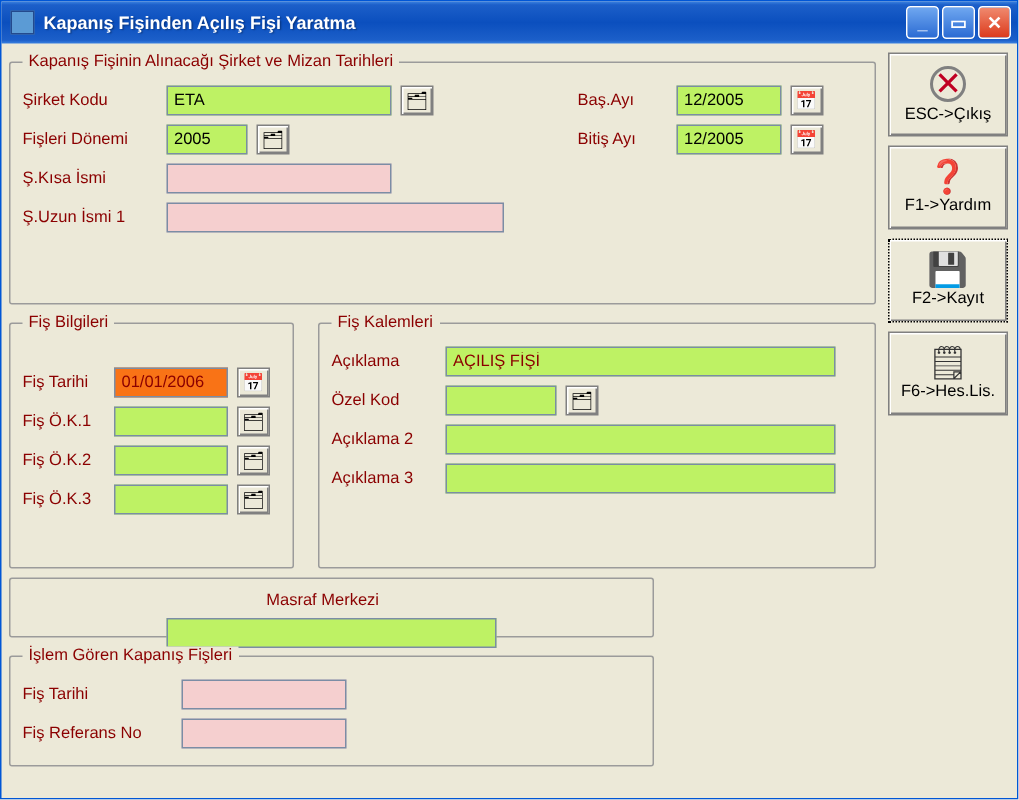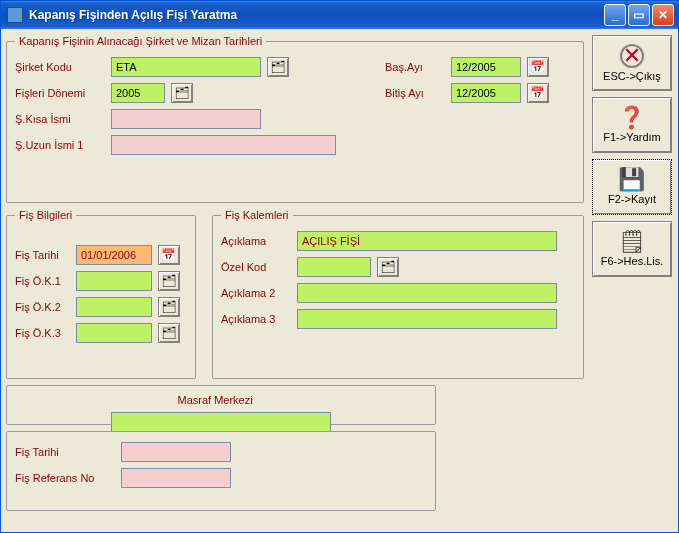--- a/index.html
+++ b/index.html
@@ -102,21 +102,21 @@
   .row { display:flex; align-items:center; margin-bottom:6px; gap:6px; }
   .label { color:#8b0000; font-size:11px; }
   .input {
     border:1px solid #7b8da5;
     background:#bef264;
     height:20px;
     padding:2px 4px;
     font-size:11px;
   }
   .input.pink { background:#f5cfcf; }
-  .input.white { background:#fdba74; }
+  .input.white { background:#f97316; }
   .pick-btn {
     width:22px; height:20px;
     border:1px solid #808080;
     background:#ece9d8;
     box-shadow: inset 1px 1px 0 #fff, inset -1px -1px 0 #808080;
     display:flex; align-items:center; justify-content:center;
     font-size:11px;
     cursor:default;
   }
   .icon-inner { font-size:12px; }
@@ -259,20 +259,21 @@
         <div class="row" style="margin-bottom:0;flex-direction:column;">
           <span class="label" style="width:95px; padding-left:4px;">Masraf Merkezi</span>
           <input class="input" style="width: 220px;" value="">
           <div class="pick-btn">
               <span class="icon-inner">📇</span>
             </div>
         </div>
       </fieldset>
 
       <fieldset class="groupbox" style="width:430px; height:80px;">
+        <legend>İşlem Gören Kapanış Fişleri</legend>
         <div class="row">
           <span class="label" style="width:100px;">Fiş Tarihi</span>
           <input class="input pink" style="width: 110px;" value="">
         </div>
         <div class="row">
           <span class="label" style="width:100px;">Fiş Referans No</span>
           <input class="input pink" style="width: 110px;" value="">
         </div>
       </fieldset>
 

